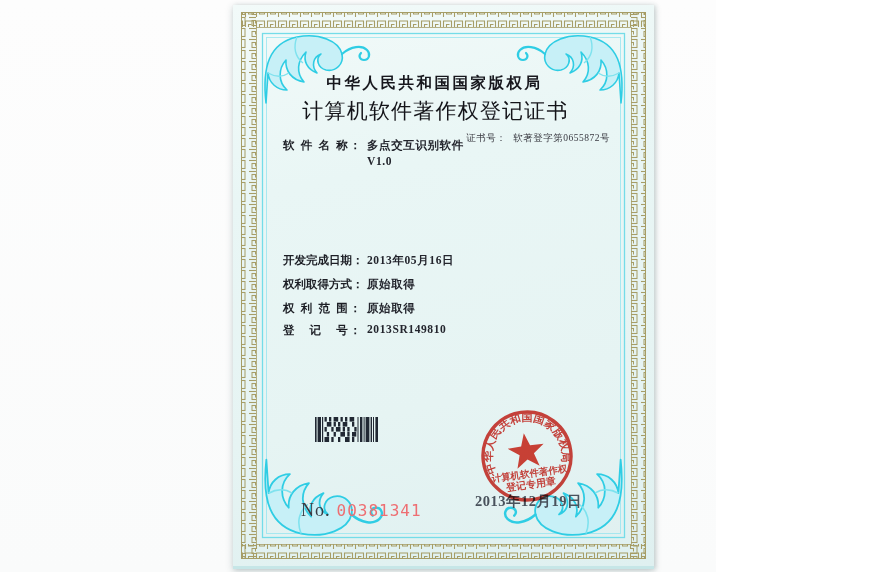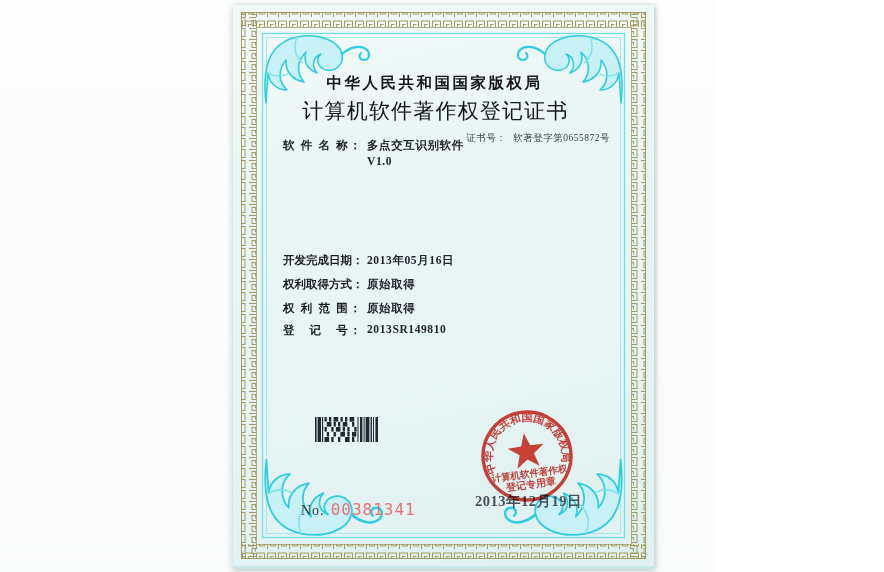--- a/index.html
+++ b/index.html
@@ -21,21 +21,21 @@
   .frow{position:absolute;left:0;white-space:nowrap;font-size:11.5px;color:#20222a;}
   .flabel{display:inline-block;width:78px;text-align:justify;text-align-last:justify;
           font-weight:bold;color:#1c1e25;vertical-align:top;}
   .fvalue{margin-left:6px;letter-spacing:.6px;font-weight:bold;color:#23252d;}
   .statement{position:absolute;left:50px;top:358px;width:322px;font-size:11.5px;line-height:23.5px;
              text-indent:2em;text-align:justify;color:#26262e;font-weight:bold;letter-spacing:.4px;}
   svg.barcode{position:absolute;left:82px;top:412px;width:63px;height:25px;}
   .issue-date{position:absolute;left:242px;top:487px;font-size:14.5px;font-weight:bold;
               color:#49525c;letter-spacing:.5px;z-index:1;}
   .serial{position:absolute;left:68px;top:495px;z-index:1;}
-  .serial-label{font-size:14px;color:#3a3a42;letter-spacing:1px;}
+  .serial-label{font-size:18px;color:#3a3a42;letter-spacing:1px;}
   .serial-value{font-family:"DejaVu Sans Mono", monospace;font-size:16px;color:#ee6e72;
                 letter-spacing:1px;margin-left:6px;}
   svg.seal{position:absolute;left:234px;top:391px;width:120px;height:120px;z-index:3;
            mix-blend-mode:multiply;opacity:.93;}
   .seal-text{font-family:"Liberation Serif", serif;font-weight:bold;fill:#d8352e;}
 </style>
 </head>
 <body>
 
 <div class="stage">

